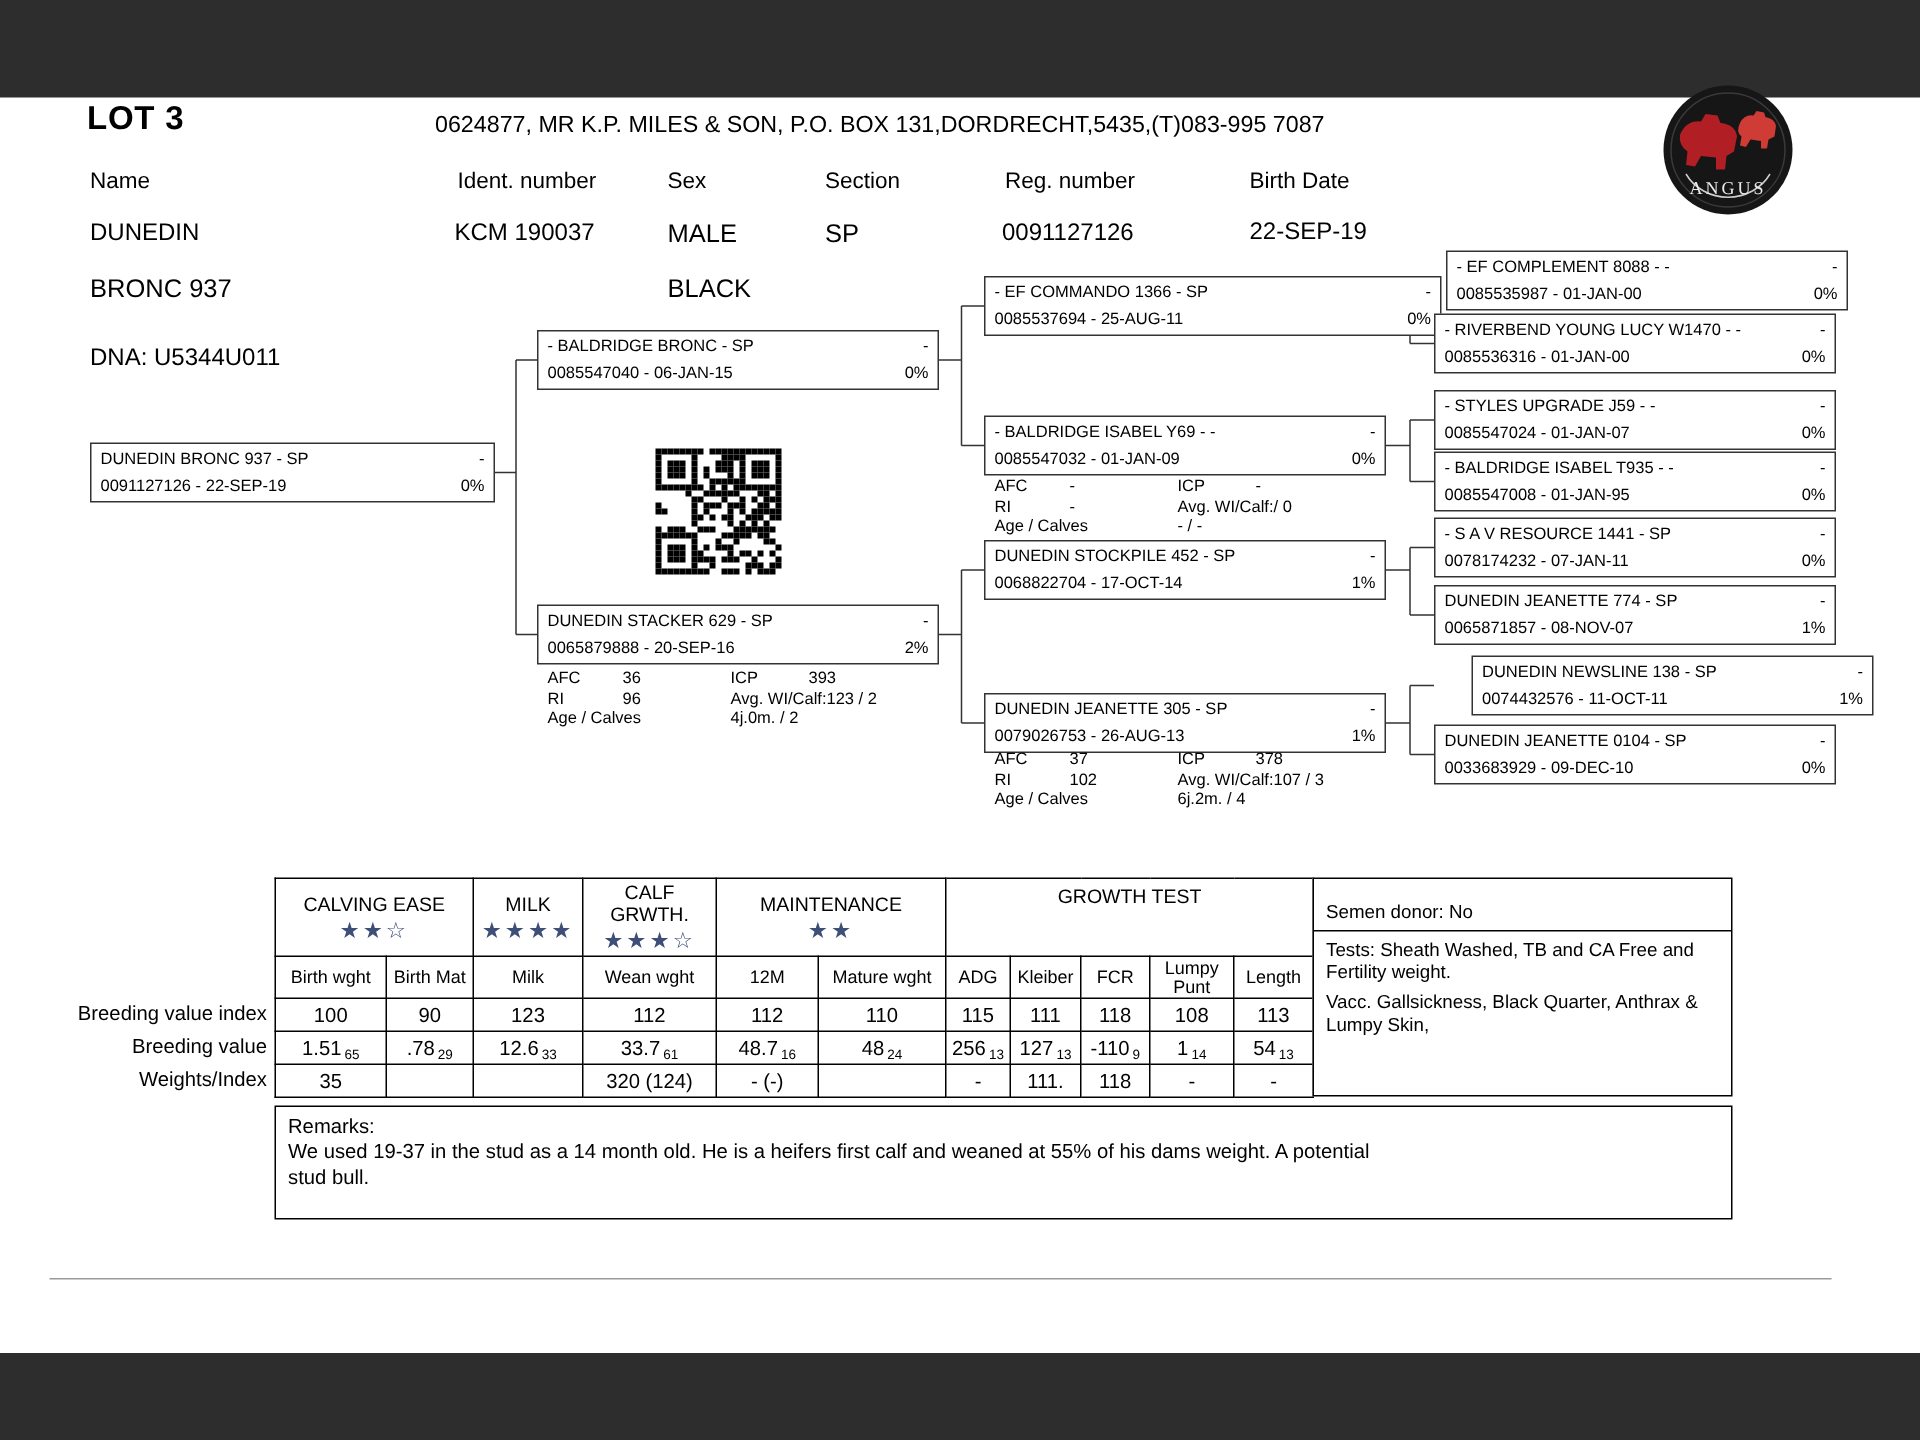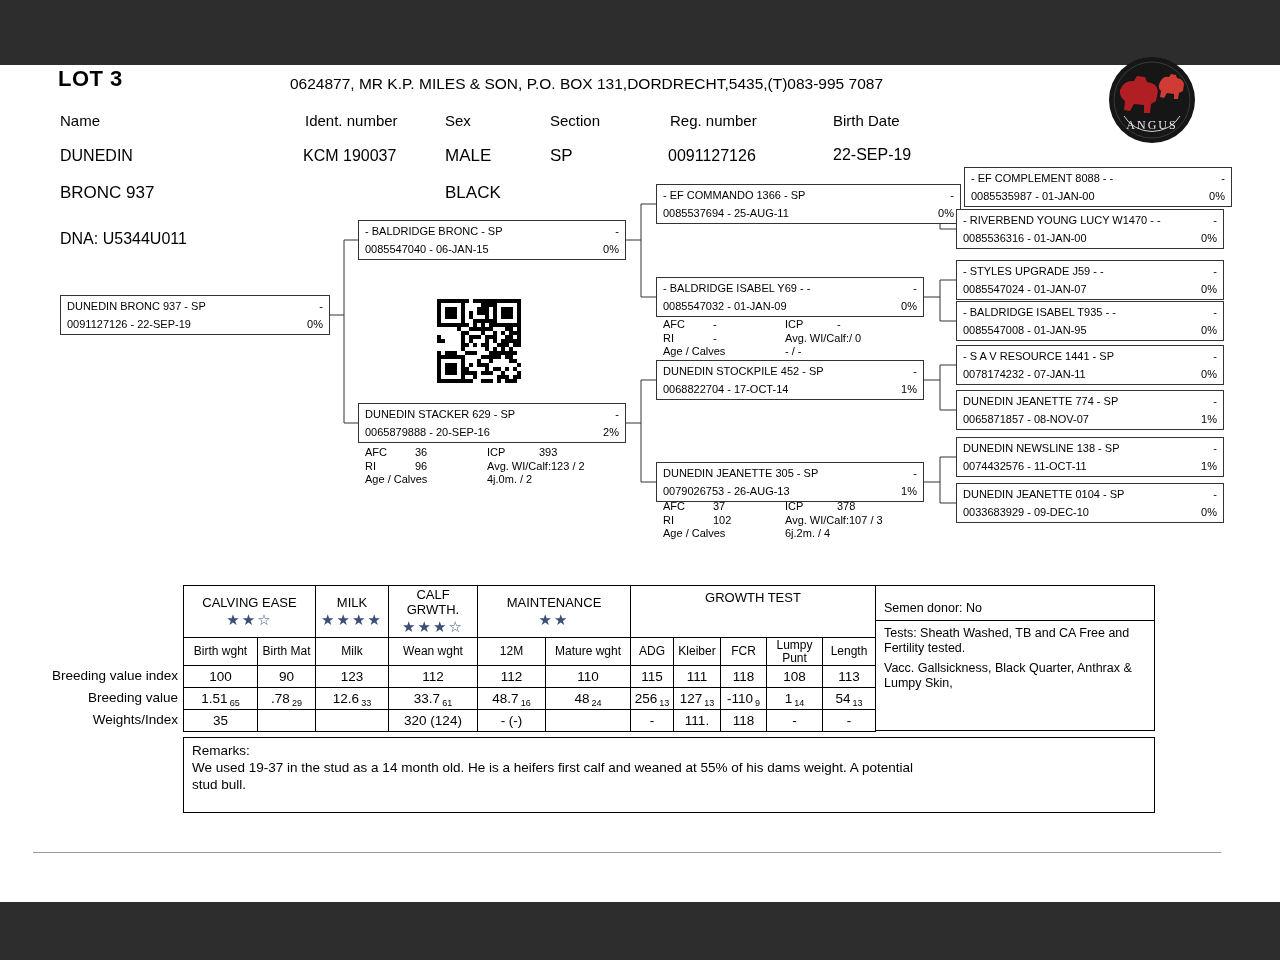--- a/index.html
+++ b/index.html
@@ -230,21 +230,21 @@
   <div class="pbox" style="left:956px;top:390px;width:268px">
     <div class="pr">
         <span>DUNEDIN JEANETTE 774 - SP</span>
         <span>-</span>
       </div>
     <div class="pr">
         <span>0065871857 - 08-NOV-07</span>
         <span>1%</span>
       </div>
   </div>
-  <div class="pbox" style="left:956px;top:437px;width:268px">
+  <div class="pbox" style="left:981px;top:437px;width:268px">
     <div class="pr">
         <span>DUNEDIN NEWSLINE 138 - SP</span>
         <span>-</span>
       </div>
     <div class="pr">
         <span>0074432576 - 11-OCT-11</span>
         <span>1%</span>
       </div>
   </div>
   <div class="pbox" style="left:956px;top:483px;width:268px">
@@ -684,21 +684,21 @@
       </tr>
     </tbody>
   </table>
 
   <div class="rowlab" style="top:665px">Breeding value index</div>
   <div class="rowlab" style="top:687px">Breeding value</div>
   <div class="rowlab" style="top:709px">Weights/Index</div>
 
   <div class="info">
     <div class="semen">Semen donor: No</div>
-    <div class="tests">Tests: Sheath Washed, TB and CA Free and Fertility tested.</div>
+    <div class="tests">Tests: Sheath Washed, TB and CA Free and Fertility weight.</div>
     <div class="vacc">Vacc. Gallsickness, Black Quarter, Anthrax &amp; Lumpy Skin,</div>
   </div>
 
   <div class="remarks">
     <div>Remarks:</div>
     <div>We used 19-37 in the stud as a 14 month old. He is a heifers first calf and weaned at 55% of his dams weight. A potential</div>
     <div>stud bull.</div>
   </div>
 
   <div class="abs sep"></div>

